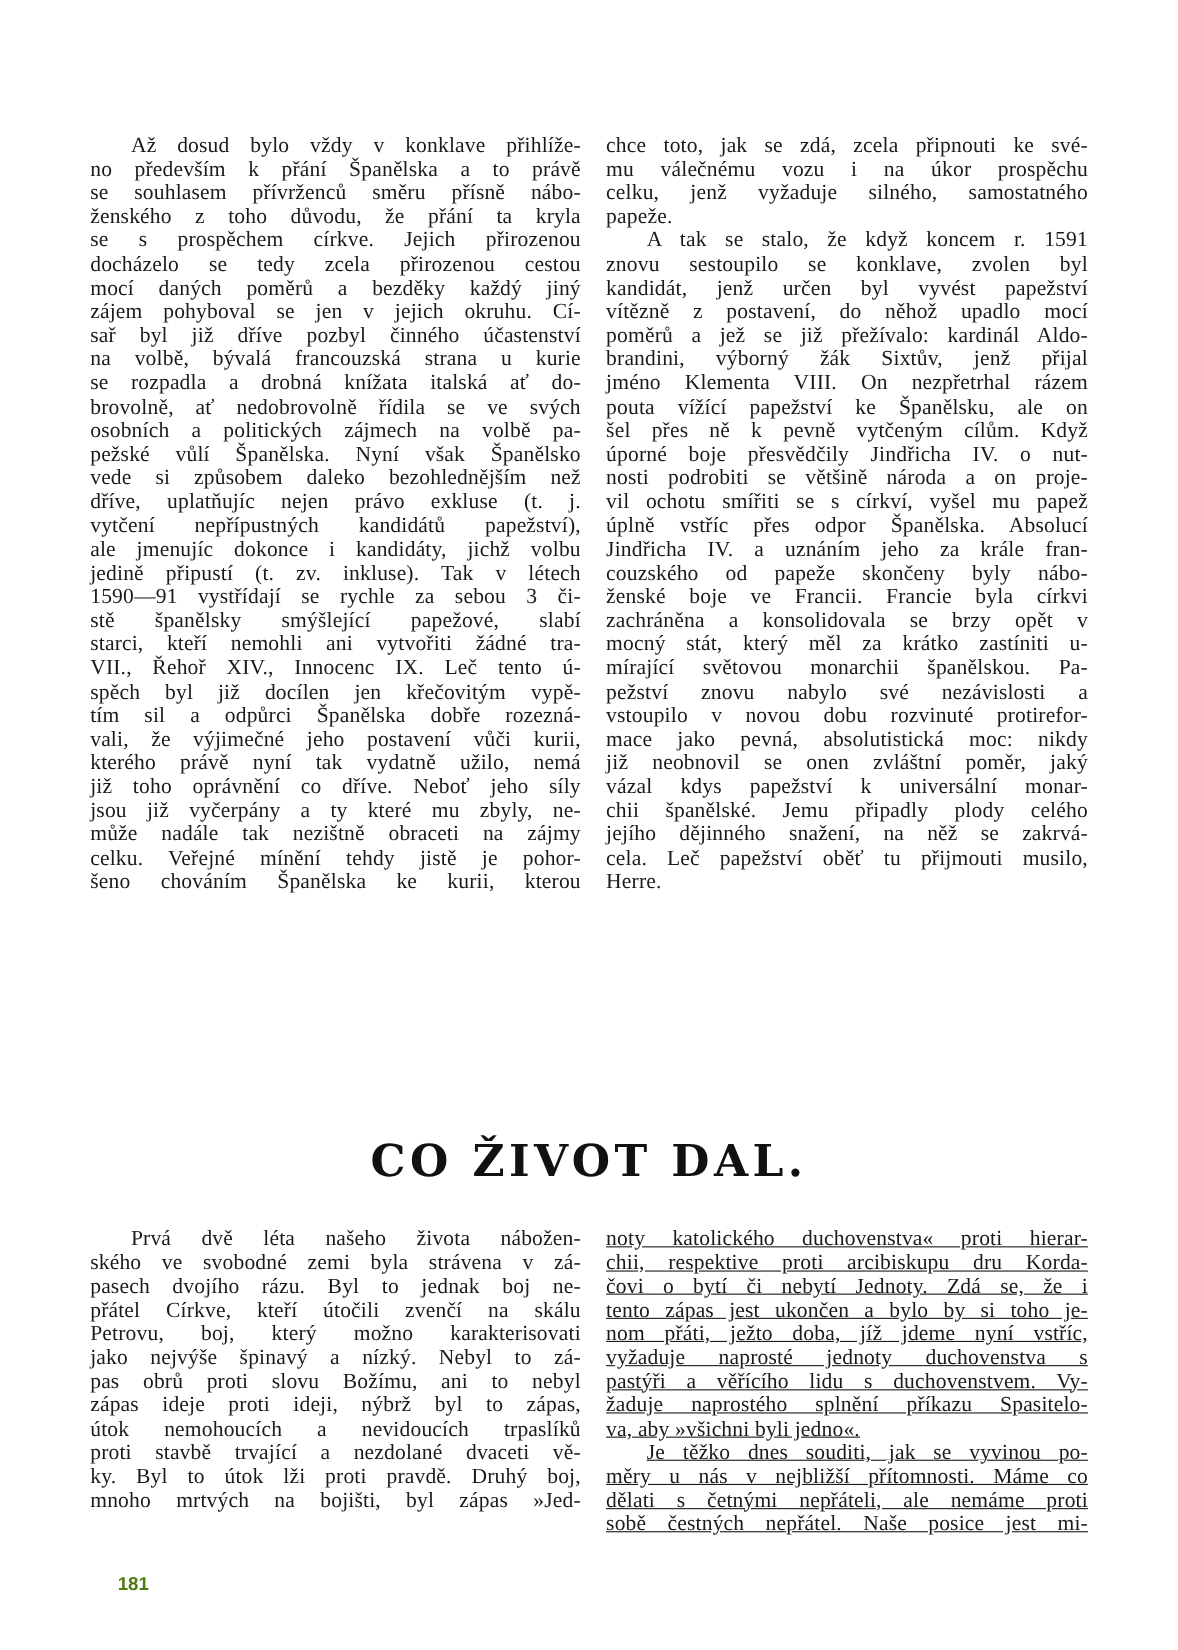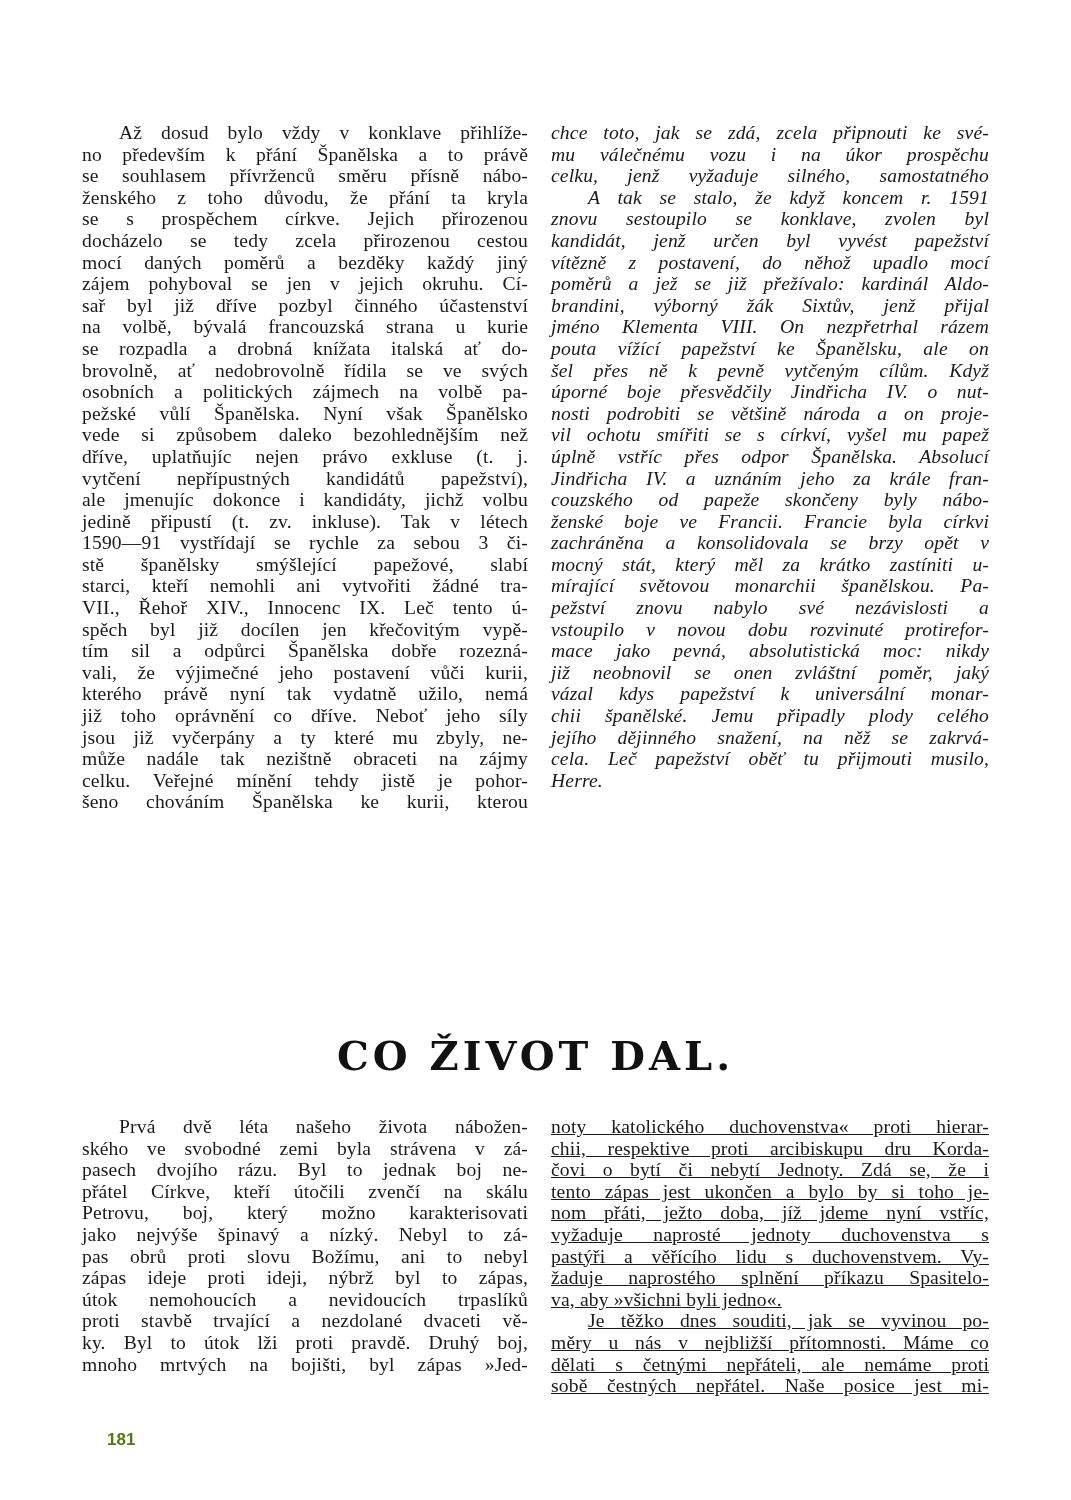--- a/index.html
+++ b/index.html
@@ -36,21 +36,21 @@
     text-align-last: justify;
     height: 21.6px;
   }
   .line.last {
     text-align-last: left;
   }
   .line.indent {
     padding-left: 37px;
   }
   #col-top-left  { left: 82px;  top: 100px; width: 446px; }
-  #col-top-right { left: 551px; top: 100px; width: 438px; font-style: italic; }
+  #col-top-right { left: 551px; top: 100px; width: 438px; }
   #col-bot-left  { left: 82px;  top: 1094px; width: 446px; }
   #col-bot-right { left: 551px; top: 1094px; width: 438px; text-decoration: underline; }
 
   .heading {
     position: absolute;
     left: 0;
     width: 1071px;
     top: 1010px;
     text-align: center;
     font-family: "DejaVu Serif", "Liberation Serif", serif;
@@ -105,20 +105,21 @@
       <span class="line">již toho oprávnění co dříve. Neboť jeho síly</span>
       <span class="line">jsou již vyčerpány a ty které mu zbyly, ne-</span>
       <span class="line">může nadále tak nezištně obraceti na zájmy</span>
       <span class="line">celku. Veřejné mínění tehdy jistě je pohor-</span>
       <span class="line">šeno chováním Španělska ke kurii, kterou</span>
     </div>
   <div class="col" id="col-top-right">
       <span class="line">chce toto, jak se zdá, zcela připnouti ke své-</span>
       <span class="line">mu válečnému vozu i na úkor prospěchu</span>
       <span class="line">celku, jenž vyžaduje silného, samostatného</span>
+      <span class="line last">papeže.</span>
       <span class="line indent">A tak se stalo, že když koncem r. 1591</span>
       <span class="line">znovu sestoupilo se konklave, zvolen byl</span>
       <span class="line">kandidát, jenž určen byl vyvést papežství</span>
       <span class="line">vítězně z postavení, do něhož upadlo mocí</span>
       <span class="line">poměrů a jež se již přežívalo: kardinál Aldo-</span>
       <span class="line">brandini, výborný žák Sixtův, jenž přijal</span>
       <span class="line">jméno Klementa VIII. On nezpřetrhal rázem</span>
       <span class="line">pouta vížící papežství ke Španělsku, ale on</span>
       <span class="line">šel přes ně k pevně vytčeným cílům. Když</span>
       <span class="line">úporné boje přesvědčily Jindřicha IV. o nut-</span>

